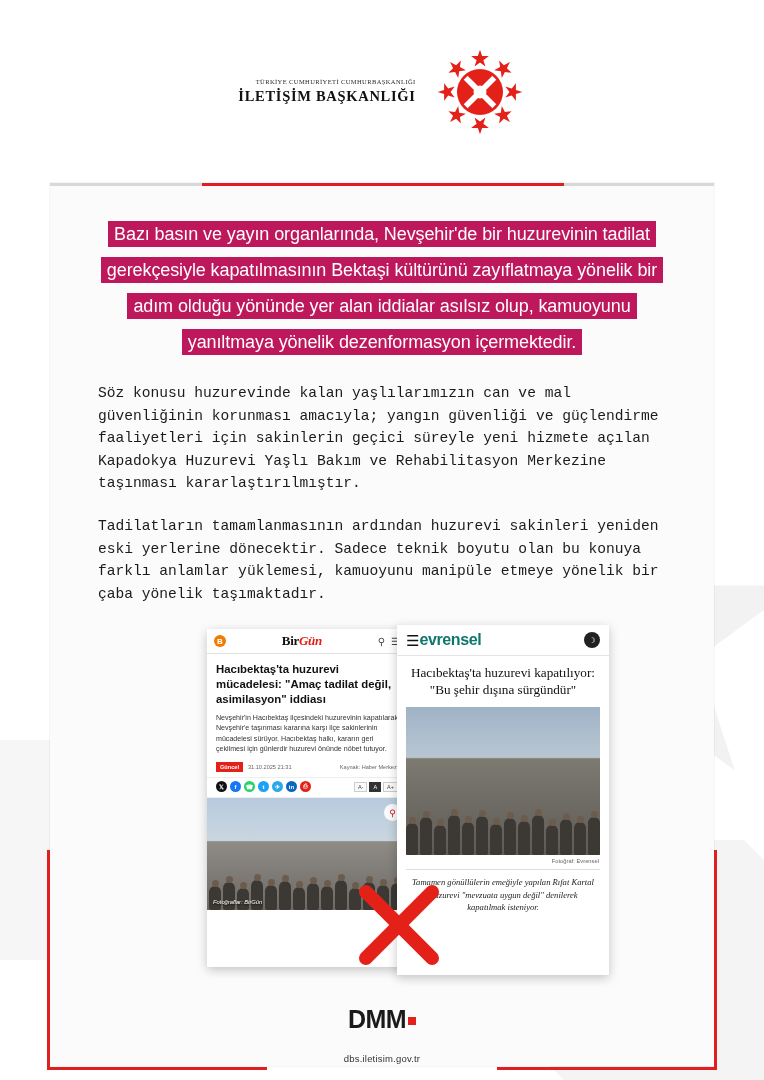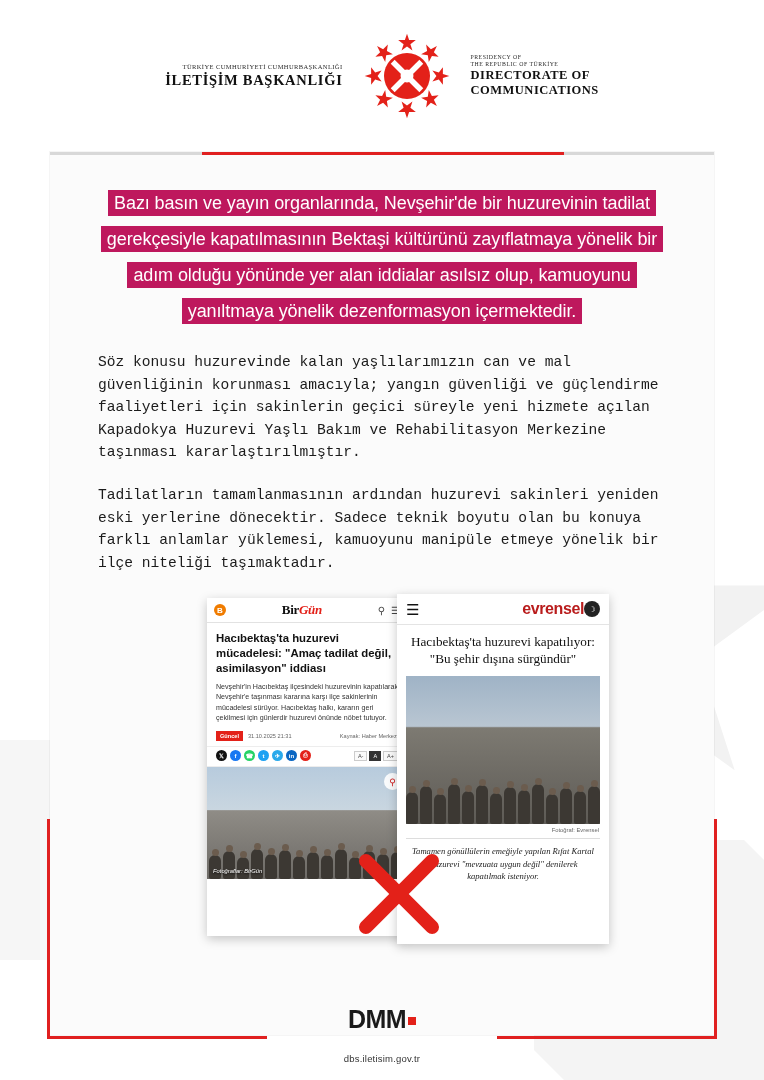--- a/index.html
+++ b/index.html
@@ -47,21 +47,21 @@
     bottom: 120px;
     width: 220px;
     height: 220px;
     background: #f6f6f6;
     clip-path: polygon(30% 0%, 70% 0%, 100% 30%, 100% 70%, 70% 100%, 30% 100%, 0% 70%, 0% 30%);
   }
 
   
   .header {
     position: relative;
-    height: 152px;
+    height: 183px;
     display: flex;
     align-items: center;
     justify-content: center;
     gap: 18px;
   }
   .logo-left {
     text-align: right;
     line-height: 1.25;
   }
   .logo-left .small {
@@ -365,24 +365,24 @@
     height: 30px;
     display: flex;
     align-items: center;
     padding: 0 9px;
     border-bottom: 1px solid #e4e4e4;
     background: #fff;
   }
   .ev-burger { font-size: 15px; color: #111; line-height: 1; }
   .ev-brand {
     flex: 1;
-    text-align: right;
+    text-align: left;
     font-size: 16px;
     font-weight: bold;
-    color: #b91c1c;
+    color: #0f766e;
     letter-spacing: -0.4px;
     font-family: "Liberation Sans", sans-serif;
   }
   .ev-moon {
     width: 16px; height: 16px;
     border-radius: 50%;
     background: #222;
     color: #fff;
     font-size: 8px;
     display: flex; align-items: center; justify-content: center;
@@ -505,44 +505,38 @@
         </g>
       </g>
       <g fill="#ffffff">
         <rect x="47" y="28" width="6" height="44" transform="rotate(45 50 50)"></rect>
         <rect x="47" y="28" width="6" height="44" transform="rotate(-45 50 50)"></rect>
         <circle cx="50" cy="50" r="7"></circle>
       </g>
     </svg>
   </div>
 
-  <div class="logo-right">
-    <span class="small">PRESIDENCY OF</span>
-    <span class="small">THE REPUBLIC OF TÜRKİYE</span>
-    <span class="big">DIRECTORATE OF</span>
-    <span class="big">COMMUNICATIONS</span>
-  </div>
 </div>
 
 <div class="card">
 
   <div class="corner-frame">
     <div class="v"></div>
       <div class="h"></div>
     <div class="v2"></div>
       <div class="h2"></div>
   </div>
 
   <div class="headline">
     <span class="line">Bazı basın ve yayın organlarında, Nevşehir'de bir huzurevinin tadilat gerekçesiyle kapatılmasının Bektaşi kültürünü zayıflatmaya yönelik bir adım olduğu yönünde yer alan iddialar asılsız olup, kamuoyunu yanıltmaya yönelik dezenformasyon içermektedir.</span>
   </div>
 
   <div class="body-copy">
     <p>Söz konusu huzurevinde kalan yaşlılarımızın can ve mal güvenliğinin korunması amacıyla; yangın güvenliği ve güçlendirme faaliyetleri için sakinlerin geçici süreyle yeni hizmete açılan Kapadokya Huzurevi Yaşlı Bakım ve Rehabilitasyon Merkezine taşınması kararlaştırılmıştır.</p>
-    <p>Tadilatların tamamlanmasının ardından huzurevi sakinleri yeniden eski yerlerine dönecektir. Sadece teknik boyutu olan bu konuya farklı anlamlar yüklemesi, kamuoyunu manipüle etmeye yönelik bir ilçe niteliği taşımaktadır.</p>
+    <p>Tadilatların tamamlanmasının ardından huzurevi sakinleri yeniden eski yerlerine dönecektir. Sadece teknik boyutu olan bu konuya farklı anlamlar yüklemesi, kamuoyunu manipüle etmeye yönelik bir çaba yönelik taşımaktadır.</p>
   </div>
 
   <div class="shots">
 
     <div class="shot shot-birgun">
       <div class="bg-topbar">
         <div class="bg-dot">B</div>
         <div class="bg-brand">
           <span>Bir</span><span class="red">Gün</span>
         </div>

